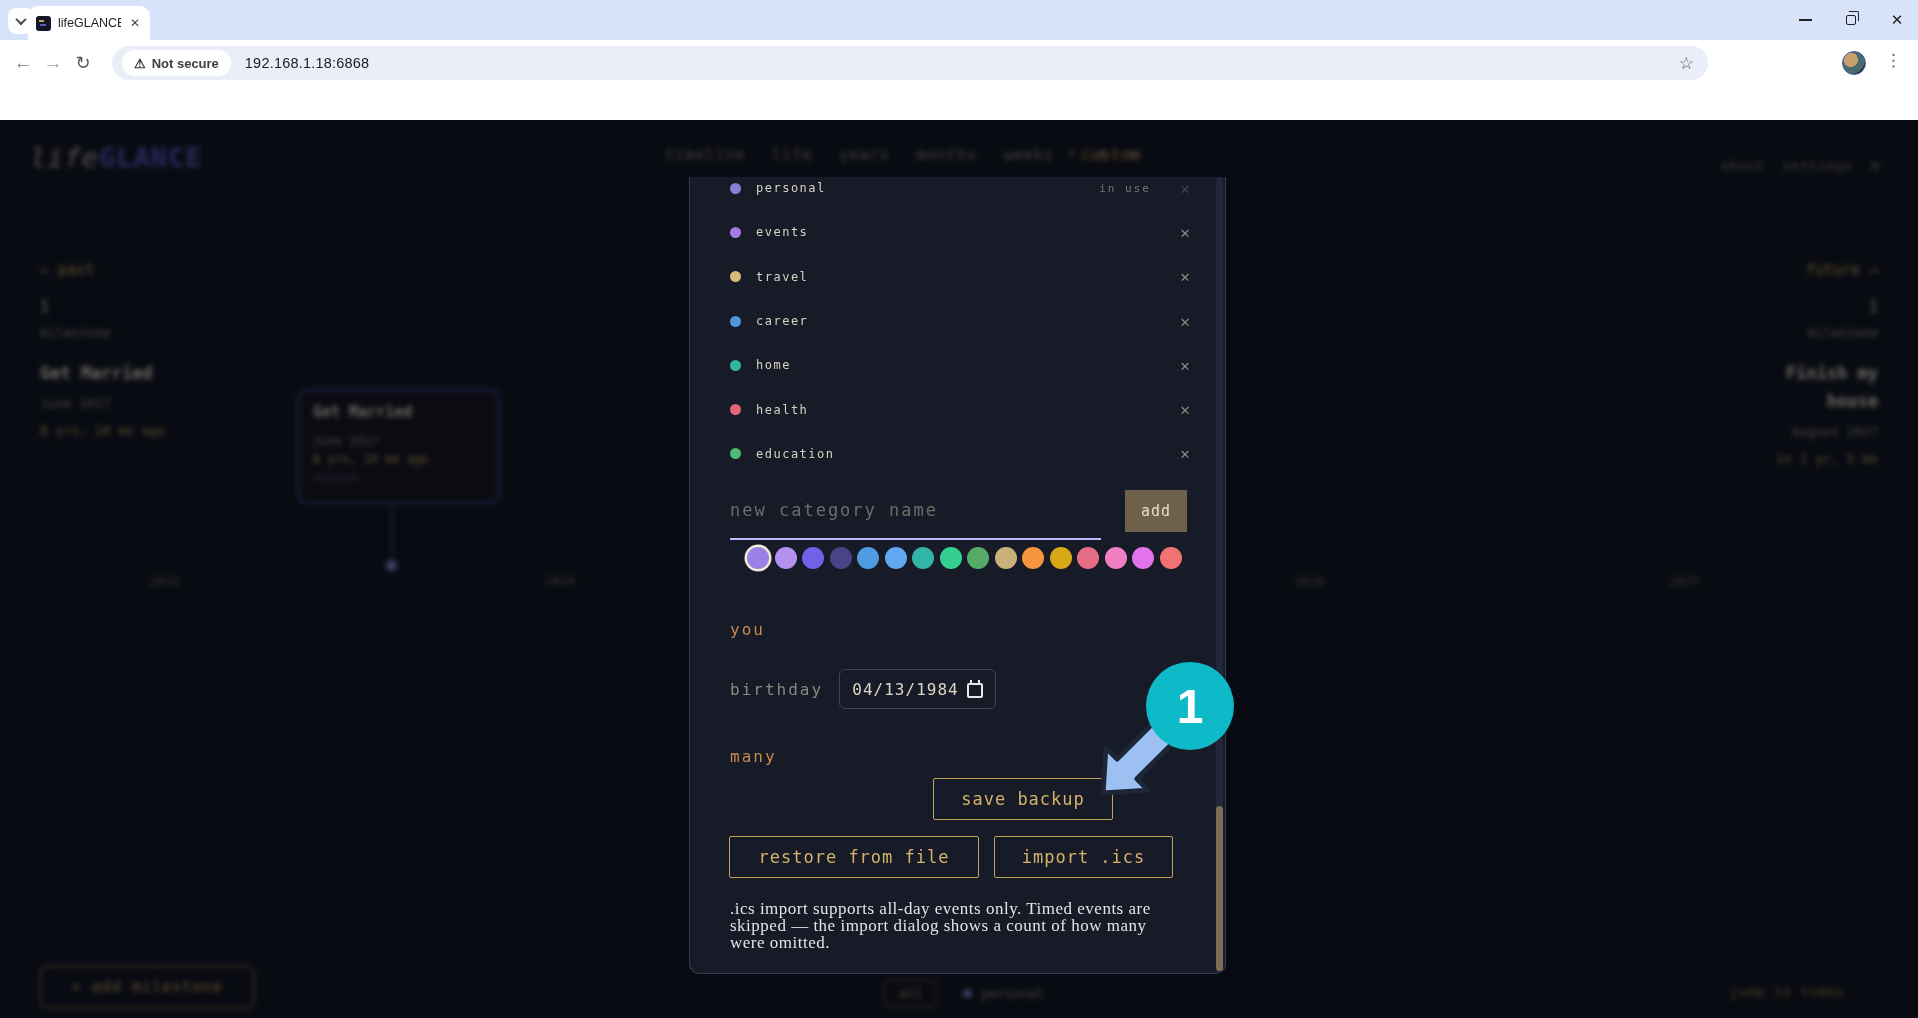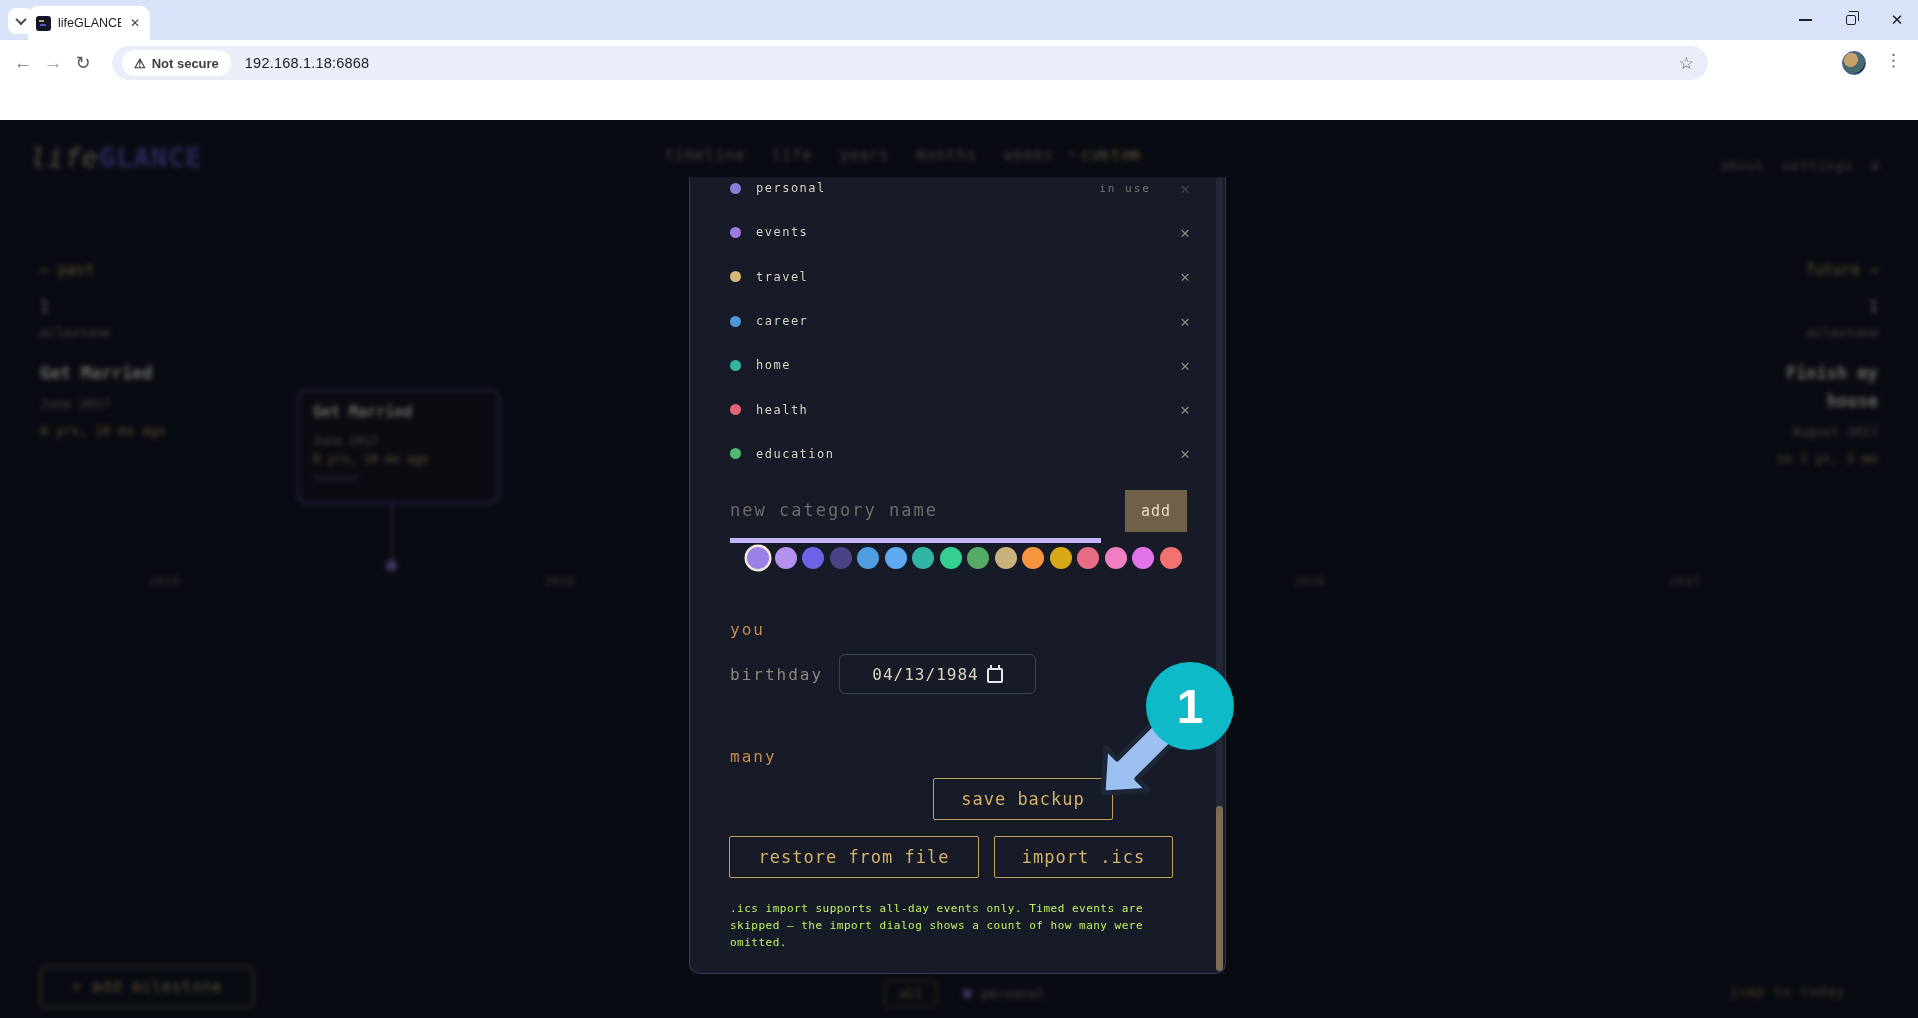--- a/index.html
+++ b/index.html
@@ -80,42 +80,42 @@
   .m-scrolltrack { position:absolute; right:2px; top:0; width:7px; height:100%; background:#232838; border-radius:4px; }
   .m-scrollthumb { position:absolute; right:2px; bottom:2px; width:7px; height:165px; background:#7c6e54; border-radius:4px; }
   .cat-list { position:absolute; left:0; top:-11px; right:14px; }
   .cat-row { height:44.3px; display:flex; align-items:center; padding:0 16px 0 40px; }
   .cat-dot { width:11px; height:11px; border-radius:50%; flex:0 0 auto; }
   .cat-name { margin-left:15px; color:#d8d3c2; font-size:12px; letter-spacing:1.5px; }
   .cat-badge { margin-left:auto; color:#77766c; font-size:11px; letter-spacing:2px; margin-right:24px; }
   .cat-x { color:#8a897f; font-size:16px; width:20px; text-align:center; }
   .cat-row.muted-x .cat-x { color:#3f4350; }
   .newcat { position:absolute; left:40px; top:313px; width:457px; display:flex; align-items:flex-start; }
-  .newcat-input { flex:1; color:#6e6d68; font-size:17px; letter-spacing:2px; padding:10px 0 18px 0; border-bottom:5px solid #c4b5fd; margin-right:24px; }
+  .newcat-input { flex:1; color:#6e6d68; font-size:17px; letter-spacing:2px; padding:10px 0 18px 0; border-bottom:2px solid #c4b5fd; margin-right:24px; }
   .addbtn { width:62px; height:42px; background:#6e6049; color:#e8dfc4; font-size:15px; letter-spacing:1px; display:flex; align-items:center; justify-content:center; }
   .swatches { position:absolute; left:57px; top:368px; display:flex; gap:5.5px; align-items:center; height:26px; }
   .swatch { width:22px; height:22px; border-radius:50%; }
   .swatch.selected { box-shadow:0 0 0 2.5px #f0ead8; }
   .sec-hdr { position:absolute; left:40px; color:#c98a4e; font-size:16px; letter-spacing:2px; }
   .you-hdr { top:443px; }
   .data-hdr { top:570px; }
-  .bday-row { position:absolute; left:40px; top:477px; display:flex; align-items:center; }
+  .bday-row { position:absolute; left:40px; top:492px; display:flex; align-items:center; }
   .bday-label { color:#8b897e; font-size:16px; letter-spacing:2px; width:109px; }
-  .datebox { width:197px; height:40px; border:1px solid #3e4456; border-radius:6px; display:flex; align-items:center; justify-content:center; gap:8px; }
+  .datebox { width:157px; height:40px; border:1px solid #3e4456; border-radius:6px; display:flex; align-items:center; justify-content:center; gap:8px; }
   .dateval { color:#ddd6c2; font-size:16px; letter-spacing:1px; }
   .calico { width:16px; height:15px; border:2px solid #e8e8ea; border-radius:2px; position:relative; margin-top:2px; }
   .calico:before { content:""; position:absolute; left:1px; top:-5px; width:2px; height:4px; background:#e8e8ea; }
   .calico:after { content:""; position:absolute; right:1px; top:-5px; width:2px; height:4px; background:#e8e8ea; }
   .mbtn { position:absolute; border:1px solid #c1a05a; border-radius:2px; color:#d6b26a; font-size:17px; letter-spacing:1px;
           display:flex; align-items:center; justify-content:center; background:transparent; }
   .b-export { left:39px; top:601px; width:190px; height:42px; }
   .b-save { left:243px; top:601px; width:180px; height:42px; }
   .b-restore { left:39px; top:659px; width:250px; height:42px; }
   .b-import { left:304px; top:659px; width:179px; height:42px; }
-  .m-note { position:absolute; left:40px; top:723px; width:440px; color:#bef264; font-size:11px; line-height:17px; letter-spacing:.5px; }
+  .m-note { position:absolute; left:40px; top:723px; width:440px; color:#e5e5e5; font-size:17px; line-height:17px; letter-spacing:.5px;font-family:Liberation Serif, serif; }
   
   .anno-arrow { position:absolute; left:1040px; top:575px; z-index:4; }
   .anno-circle { position:absolute; left:1146px; top:542px; width:88px; height:88px; border-radius:50%; background:#0fbac8; z-index:5;
                  display:flex; align-items:center; justify-content:center; color:#ffffff; font-size:48px; font-weight:700;
                  font-family:"Liberation Sans", sans-serif; }
 </style>
 </head>
 <body>
 
 <div id="screen">

